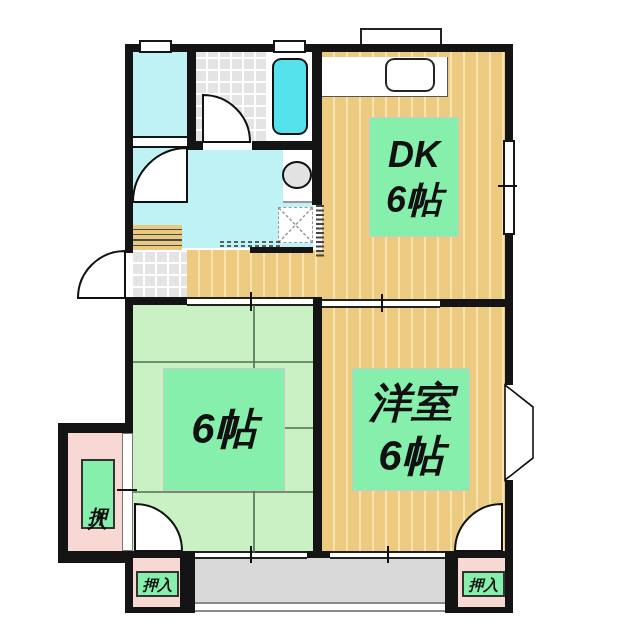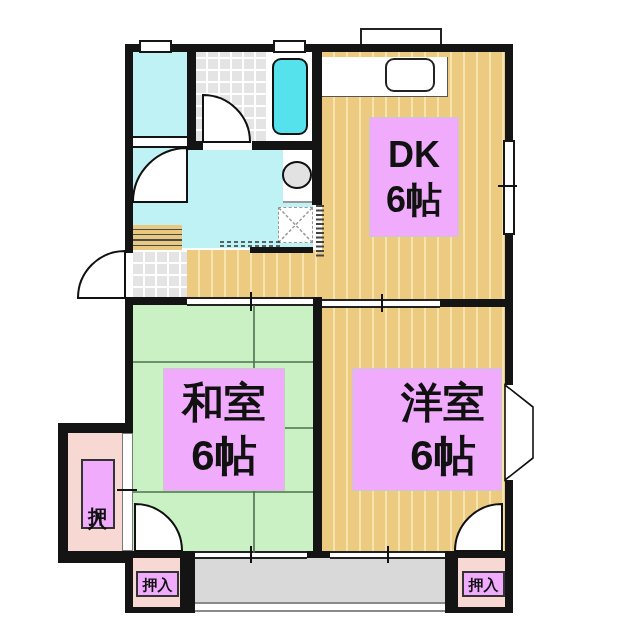--- a/index.html
+++ b/index.html
@@ -13,22 +13,22 @@
         repeating-linear-gradient(90deg,#e4e4e4 0 10px,#ffffff 10px 12px);
         background-color:#e4e4e4;}
   .cyan{background:#bff2f4;}
   .tatami{background:#c9f1c4;}
   .pink{background:#f8d8d3;}
   .fixture{position:absolute;z-index:20;}
   .open{position:absolute;background:#fff;border-top:2px solid #222;border-bottom:2px solid #222;
         box-sizing:border-box;z-index:40;}
   .winbox{position:absolute;background:#fff;border:2px solid #161616;box-sizing:border-box;z-index:40;}
   svg.overlay{position:absolute;left:0;top:0;z-index:50;}
-  .lbl{position:absolute;background:#f0abfc;z-index:60;display:flex;flex-direction:column;
-       align-items:center;justify-content:center;color:#111;font-weight:bold;text-align:center;}
+  .lbl{position:absolute;background:#86efac;z-index:60;display:flex;flex-direction:column;
+       align-items:center;justify-content:center;color:#111;font-weight:bold;text-align:center;font-style:italic;}
   .room-lbl{border:1px solid #c9c9c9;line-height:1.25;}
   .closet-lbl{border:2px solid #333;font-size:15px;line-height:1;}
   .vert{writing-mode:vertical-rl;text-orientation:upright;letter-spacing:2px;}
 </style>
 </head>
 <body>
 
 <div id="canvas">
 
   <div class="floor cyan" style="left:133px;top:52px;width:54px;height:84px;"></div>
@@ -135,24 +135,23 @@
       <line x1="498" y1="186" x2="517" y2="186"></line>
       <line x1="117" y1="490" x2="137" y2="490"></line>
     </g>
   </svg>
 
   <div class="lbl room-lbl" style="left:369px;top:117px;width:88px;height:118px;font-size:36px;">
     <span>DK</span>
     <span>6帖</span>
   </div>
   <div class="lbl room-lbl" style="left:163px;top:368px;width:120px;height:121px;font-size:42px;">
-    <span>和室</span>
     <span>6帖</span>
   </div>
-  <div class="lbl room-lbl" style="left:352px;top:368px;width:116px;height:121px;font-size:42px;padding-left:32px;">
+  <div class="lbl room-lbl" style="left:352px;top:368px;width:116px;height:121px;font-size:42px;">
     <span>洋室</span>
     <span>6帖</span>
   </div>
   <div class="lbl closet-lbl vert" style="left:81px;top:459px;width:30px;height:66px;font-size:19px;">
     <span>押入</span>
   </div>
   <div class="lbl closet-lbl" style="left:136px;top:571px;width:39px;height:22px;">
     <span>押入</span>
   </div>
   <div class="lbl closet-lbl" style="left:462px;top:571px;width:39px;height:22px;">

